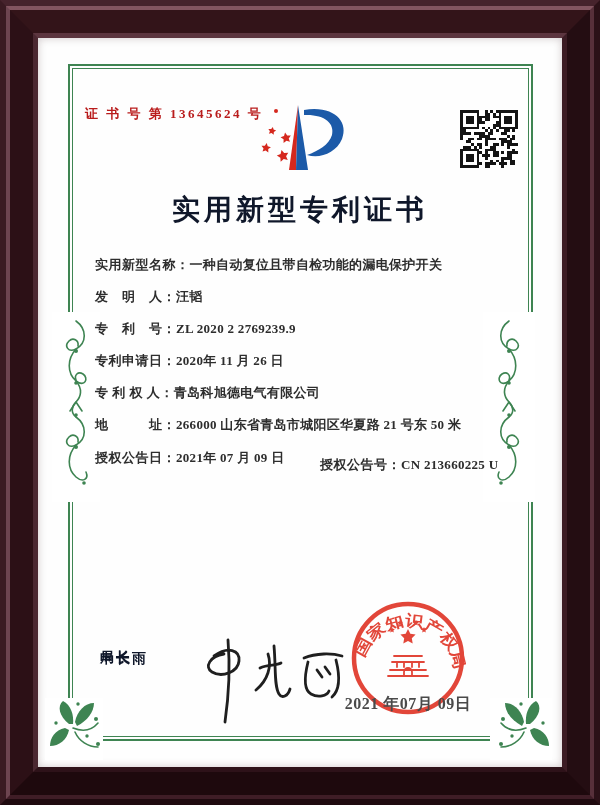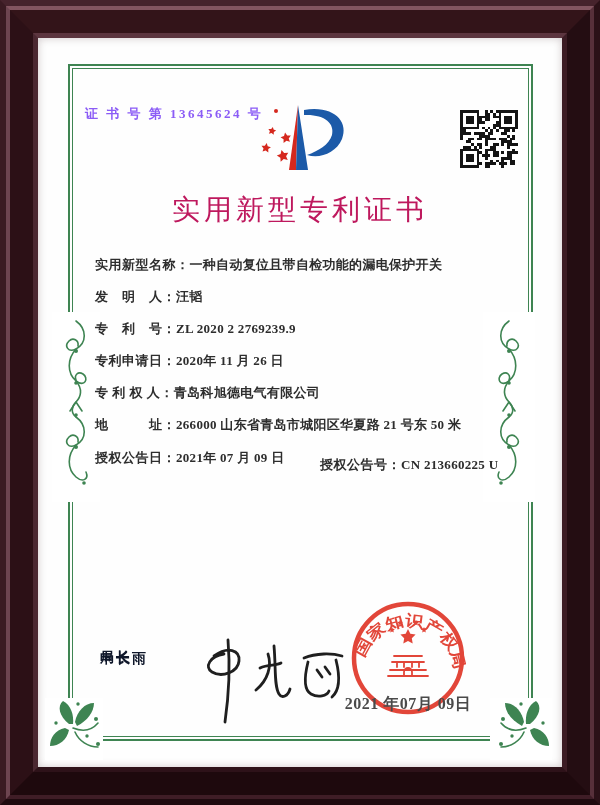--- a/index.html
+++ b/index.html
@@ -18,27 +18,27 @@
   .gborder{position:absolute;left:30px;top:26px;width:465px;height:677px;pointer-events:none;}
   .gborder::before{content:"";position:absolute;inset:0;border:2px solid var(--green);}
   .gborder::after{content:"";position:absolute;inset:4px;border:1px solid var(--green);}
   .orn{position:absolute;background:#fff;display:flex;align-items:center;justify-content:center;}
   .orn-left{left:14px;top:274px;width:48px;height:190px;}
   .orn-right{left:445px;top:274px;width:52px;height:190px;}
   .orn-bl{left:7px;top:660px;width:58px;height:62px;align-items:flex-start;}
   .orn-br{left:452px;top:660px;width:62px;height:62px;align-items:flex-start;justify-content:flex-end;}
   .mirror{transform:scaleX(-1);}
   
-  .certno{position:absolute;left:47px;top:67px;font-size:13px;font-weight:600;letter-spacing:2.5px;color:#8b5cf6;}
+  .certno{position:absolute;left:47px;top:67px;font-size:13px;font-weight:600;letter-spacing:2.5px;color:#b91c1c;}
   .logo{position:absolute;left:220px;top:64px;}
   .qr{position:absolute;left:422px;top:72px;width:58px;height:58px;display:grid;
       grid-template-columns:repeat(21,1fr);grid-template-rows:repeat(21,1fr);background:#fff;}
   .qm{background:transparent;} .qm.on{background:#141414;}
-  .title{position:absolute;left:0;right:0;top:153px;text-align:center;font-size:28px;font-weight:normal;
-         letter-spacing:4px;color:#be185d;}
+  .title{position:absolute;left:0;right:0;top:153px;text-align:center;font-size:28px;font-weight:bold;
+         letter-spacing:4px;color:#0f172a;}
   .row{position:absolute;left:57px;white-space:nowrap;font-size:13px;font-weight:600;color:var(--ink);}
   .row .lbl{letter-spacing:.5px;} .row .val{letter-spacing:.3px;text-align:right;}
   .r1{top:218px}.r2{top:250px}.r3{top:282px}.r4{top:314px}.r5{top:346px}.r6{top:378px}.r7{top:411px}
   .col2{position:absolute;left:225px;top:0;margin-top:7px;}
   .bodytext{position:absolute;left:55px;top:437px;width:414px;font-size:12.5px;line-height:20px;
             color:#333;text-align:justify;font-weight:500;}
   .bodytext p{margin:0;text-indent:2em;letter-spacing:.3px;}
   .director{position:absolute;left:62px;font-size:14px;font-weight:600;color:#0f172a;letter-spacing:2px;}
   .d1{top:611px}.d2{top:612px}
   .sig{position:absolute;left:146px;top:596px;}

